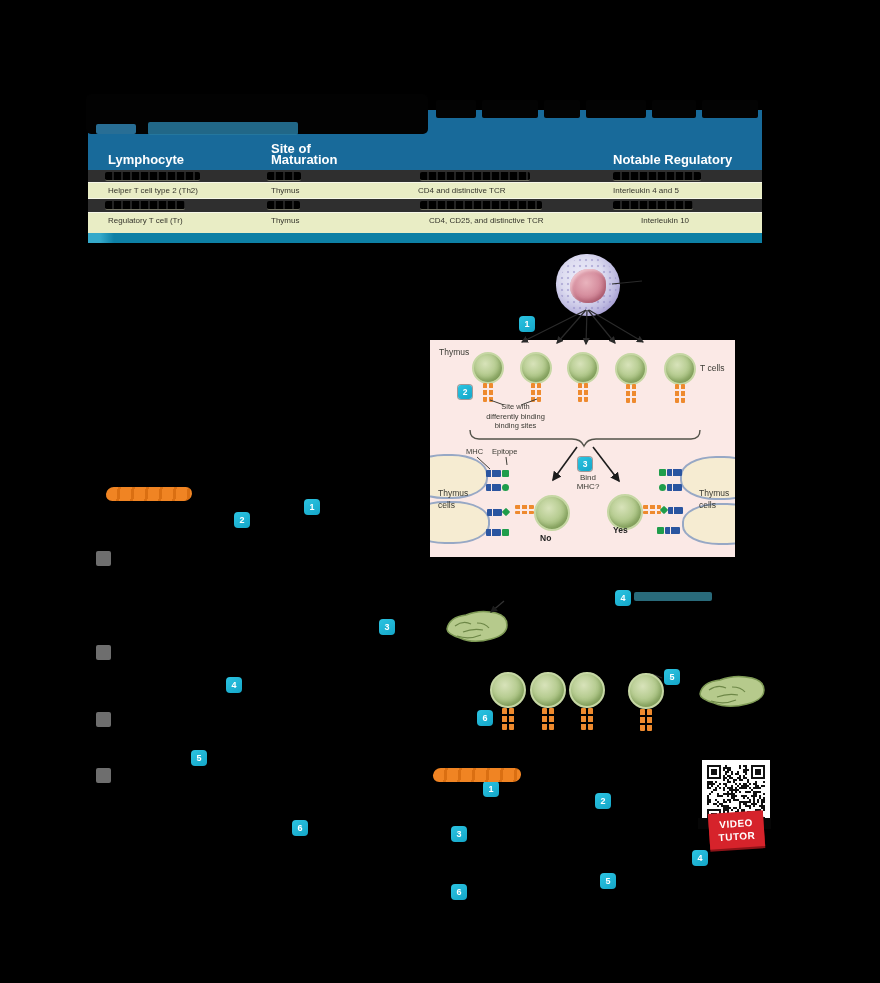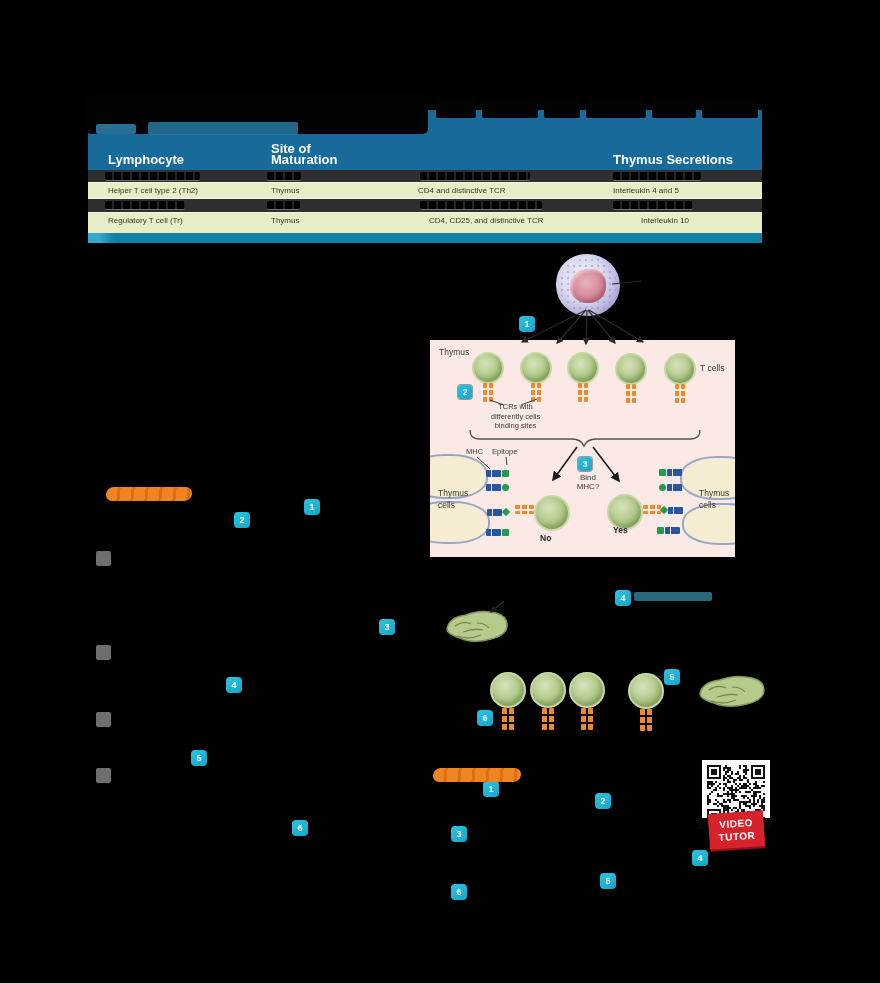--- a/index.html
+++ b/index.html
@@ -91,21 +91,21 @@
     <div class="t-dash" style="left:348px;width:40px;"></div>
     <div class="t-dash" style="left:394px;width:56px;"></div>
     <div class="t-dash" style="left:456px;width:36px;"></div>
     <div class="t-dash" style="left:498px;width:60px;"></div>
     <div class="t-dash" style="left:564px;width:44px;"></div>
     <div class="t-dash" style="left:614px;width:56px;"></div>
 
     <div class="t-header">
       <div class="t-col" style="left:20px;width:150px;">Lymphocyte</div>
       <div class="t-col" style="left:183px;width:70px;">Site of Maturation</div>
-      <div class="t-col" style="left:525px;width:145px;">Thymus Secretions</div>
+      <div class="t-col" style="left:525px;width:145px;">Notable Regulatory</div>
     </div>
 
     <div class="t-body">
       <div class="t-row dark" style="height:13px;">
         <span class="scrib" style="left:17px;width:95px;"></span>
         <span class="scrib" style="left:179px;width:34px;"></span>
         <span class="scrib" style="left:332px;width:110px;"></span>
         <span class="scrib" style="left:525px;width:88px;"></span>
       </div>
       <div class="t-row" style="height:16px;">
@@ -159,22 +159,22 @@
     <div class="rec-v" style="left:196px;top:44px;height:19px;">
         <i></i>
         <i></i>
       </div>
     <div class="rec-v" style="left:245px;top:44px;height:19px;">
         <i></i>
         <i></i>
       </div>
 
     <div class="dlabel" style="left:38px;top:62px;width:95px;text-align:center;font-size:7.5px;line-height:9.5px;">
-      <span>TCRs with</span><br>
-      <span>differently cells</span><br>
+      <span>Site with</span><br>
+      <span>differently binding</span><br>
       <span>binding sites</span>
     </div>
 
     <div class="dlabel" style="left:36px;top:107px;font-size:7.5px;">MHC</div>
     <div class="dlabel" style="left:62px;top:107px;font-size:7.5px;">Epitope</div>
 
     <div class="dlabel" style="left:136px;top:133px;width:44px;text-align:center;font-size:8px;">
       <span>Bind</span><br><span>MHC?</span>
     </div>
 

